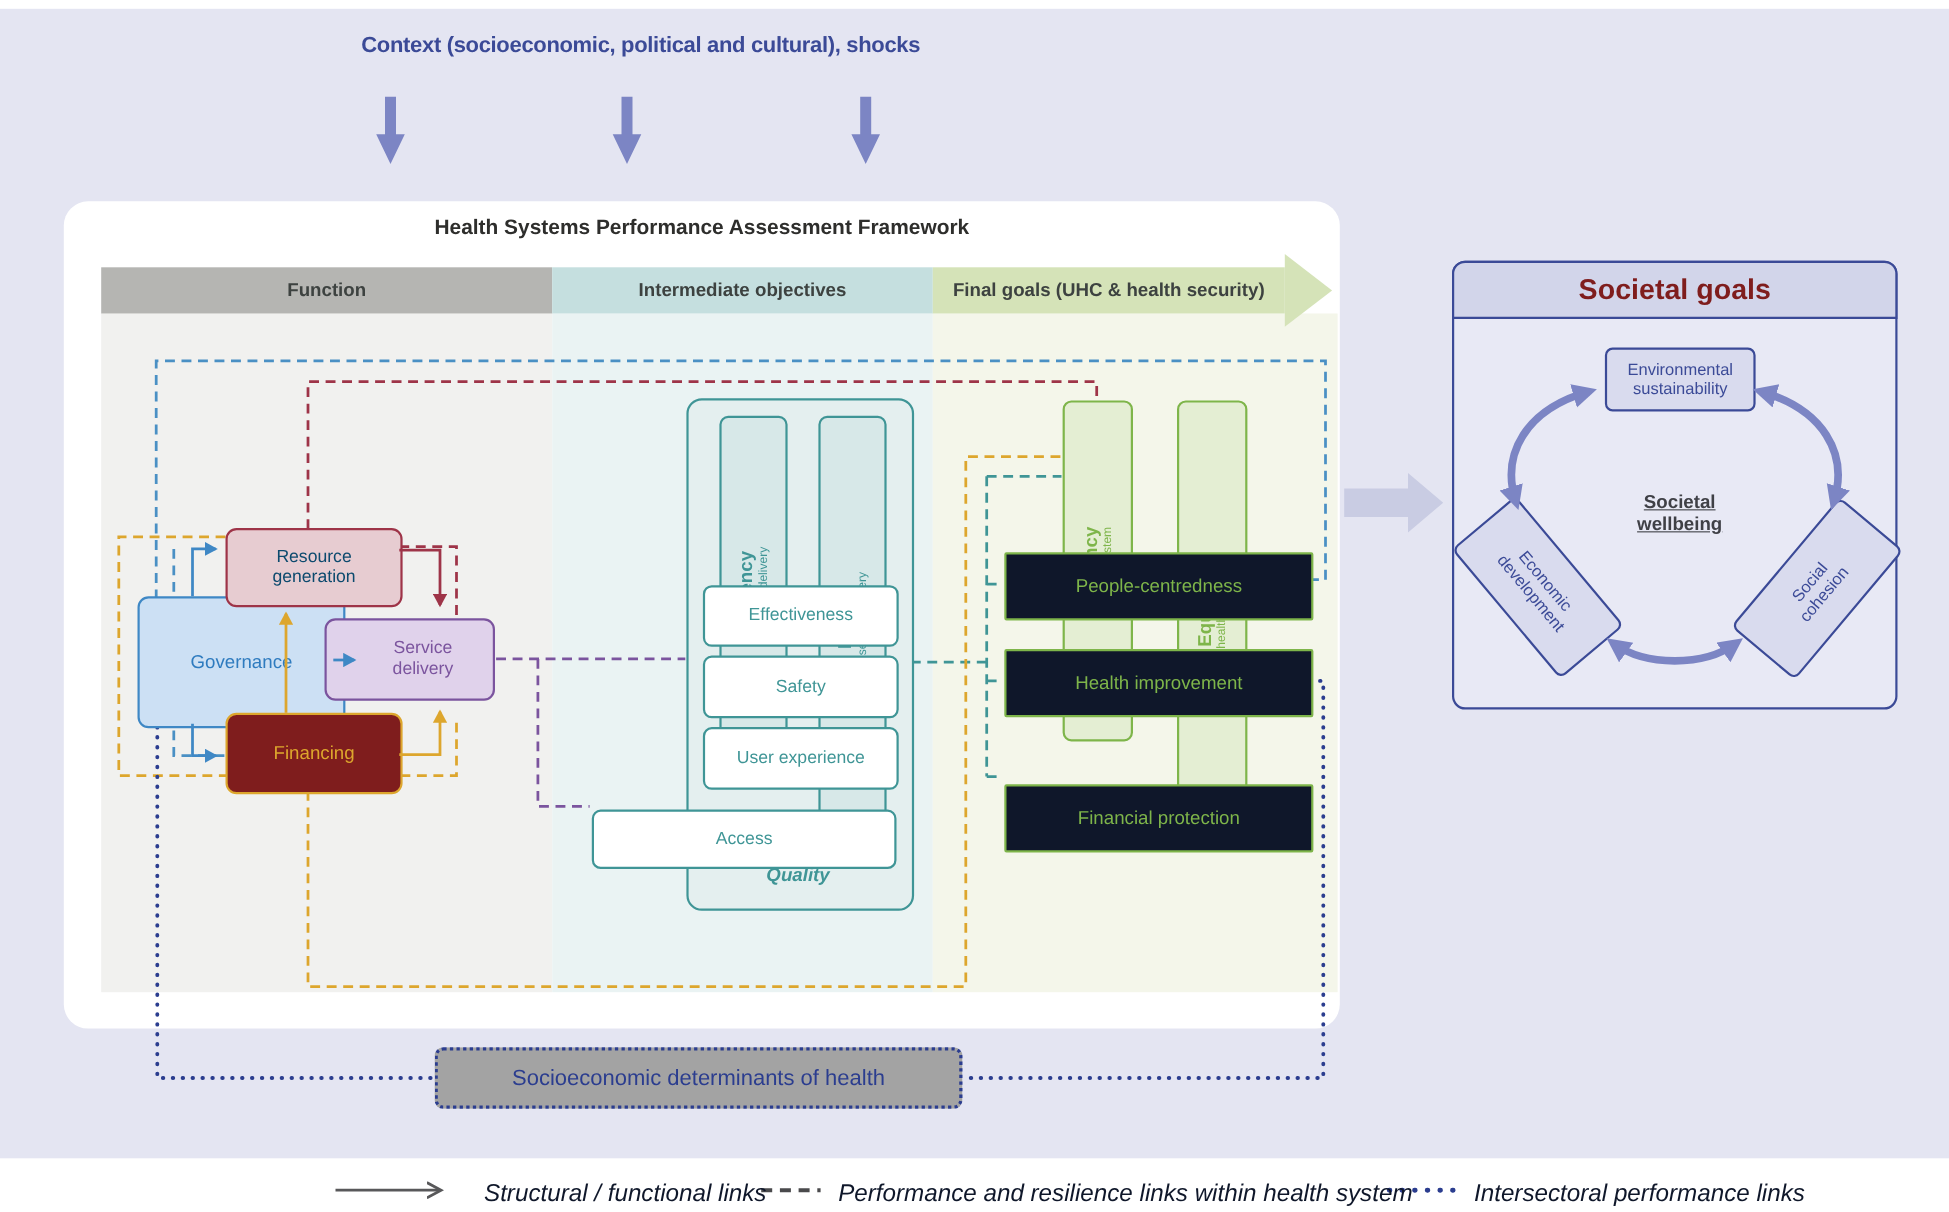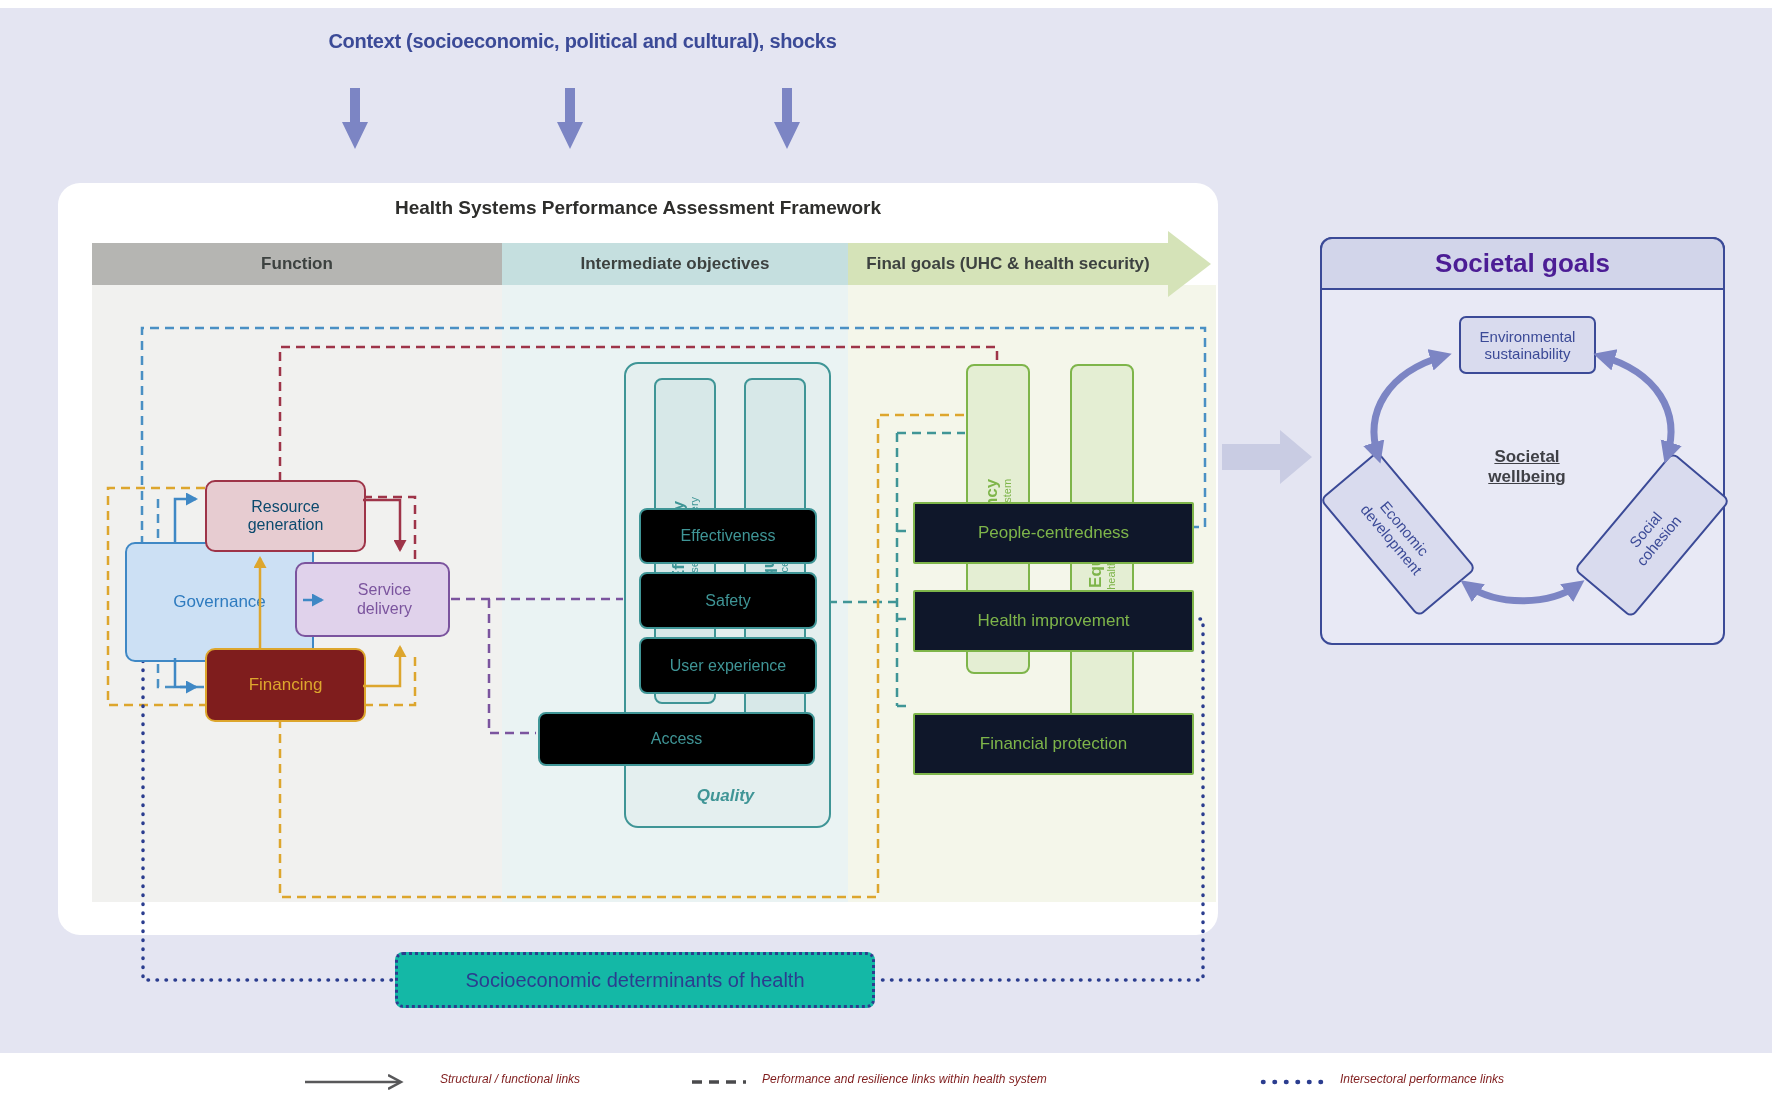--- a/index.html
+++ b/index.html
@@ -29,53 +29,53 @@
   .financing{left:205px;top:648px;width:157px;height:70px;background:#7f1d1d;
       border:2.5px solid #dda62d;color:#dda62d;font-size:17px;}
   
   .qcontainer{left:624px;top:362px;width:203px;height:462px;background:#e4efef;
       border:2.5px solid #3f9596;border-radius:14px;}
   .vbar{border:2px solid #3f9596;background:#d7e8e8;border-radius:8px;
       display:flex;align-items:center;justify-content:center;}
   .vbar .rot{transform:rotate(-90deg);white-space:nowrap;text-align:center;color:#3f9596;}
   .vbar .rot .t1{display:block;font-size:17px;font-weight:bold;line-height:1.05;}
   .vbar .rot .t2{display:block;font-size:11px;line-height:1.1;}
-  .hbar{border:2px solid #3f9596;background:#000000;border-radius:8px;color:#3f9596;
-      display:flex;align-items:center;justify-content:center;font-size:16px;}
+  .hbar{border:2px solid #3f9596;background:#ffffff;border-radius:8px;color:#3f9596;
+      display:flex;align-items:center;justify-content:center;font-size:16px;margin-top:24px;}
   .quality-label{left:624px;top:786px;width:203px;text-align:center;
       font-size:17px;font-style:italic;font-weight:bold;color:#3f9596;}
   
   .gvbar{border:2px solid #7eb54a;background:#e4eed3;border-radius:8px;
       display:flex;align-items:center;justify-content:center;}
   .gvbar .rot{transform:rotate(-90deg);white-space:nowrap;text-align:center;color:#7eb54a;}
   .gvbar .rot .t1{display:block;font-size:17px;font-weight:bold;line-height:1.05;}
   .gvbar .rot .t2{display:block;font-size:11px;line-height:1.1;}
   .gbar{border:2.5px solid #7eb54a;background:#0f172a;border-radius:2px;color:#7eb54a;
       display:flex;align-items:center;justify-content:center;font-size:17px;}
   
   .soc-panel{left:1320px;top:237px;width:405px;height:408px;background:#e8e9f5;
       border:2.5px solid #3b4a97;border-radius:12px;box-sizing:border-box;}
   .soc-header{left:1320px;top:237px;width:405px;height:53px;background:#d2d5ea;
       border:2.5px solid #3b4a97;border-radius:12px 12px 0 0;box-sizing:border-box;
       display:flex;align-items:center;justify-content:center;
-      font-size:26px;font-weight:bold;color:#4c1d95;}
+      font-size:26px;font-weight:bold;color:#7f1d1d;}
   .soc-box{background:#d9dbee;border:2px solid #3b4a97;border-radius:7px;color:#3b4a97;
       display:flex;flex-direction:column;align-items:center;justify-content:center;
       text-align:center;font-size:15px;line-height:1.15;}
   .env{left:1459px;top:316px;width:133px;height:54px;}
   .econ{left:1321px;top:496px;width:150px;height:72px;transform:rotate(50deg);}
   .socl{left:1575px;top:497px;width:150px;height:72px;transform:rotate(-50deg);}
   .wellbeing{left:1427px;top:447px;width:200px;text-align:center;
       font-size:17px;font-weight:bold;color:#3f4046;line-height:1.2;text-decoration:underline;}
   
-  .sed-box{left:395px;top:952px;width:480px;height:56px;background:#14b8a6;
+  .sed-box{left:395px;top:952px;width:480px;height:56px;background:#a3a3a3;
       border:3px dotted #2b3d8f;border-radius:8px;display:flex;align-items:center;
       justify-content:center;font-size:20px;color:#2b3d8f;box-sizing:border-box;}
   
-  .legend-label{top:1072px;font-size:12px;font-style:italic;color:#7f1d1d;}
+  .legend-label{top:1072px;font-size:22px;font-style:italic;color:#0f172a;}
   svg.layer{position:absolute;left:0;top:0;pointer-events:none;}
 </style>
 </head>
 <body>
 
 <div id="stage">
 
   <div class="abs strip" style="left:0;top:0;width:1772px;height:8px;"></div>
   <div class="abs strip" style="left:0;top:1053px;width:1772px;height:49px;"></div>
 

